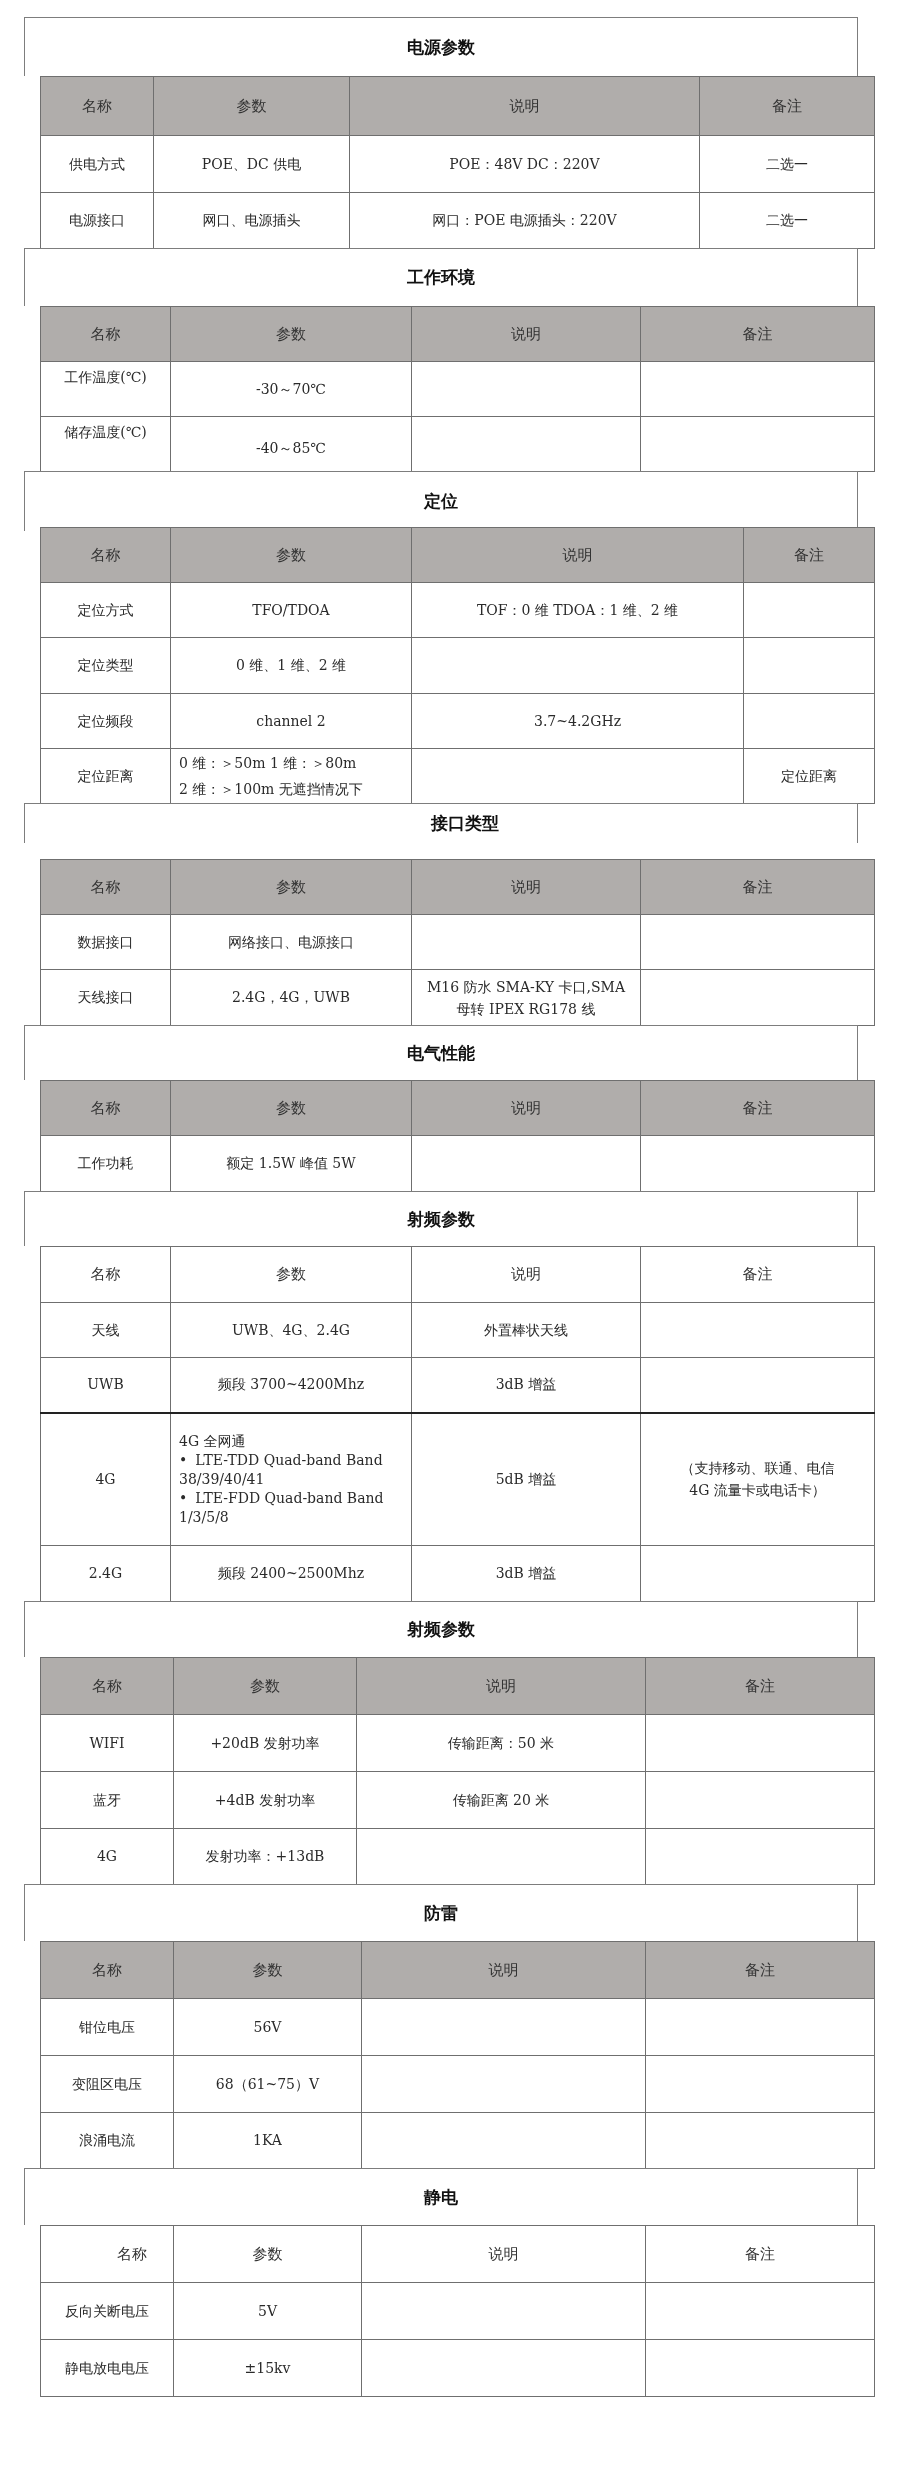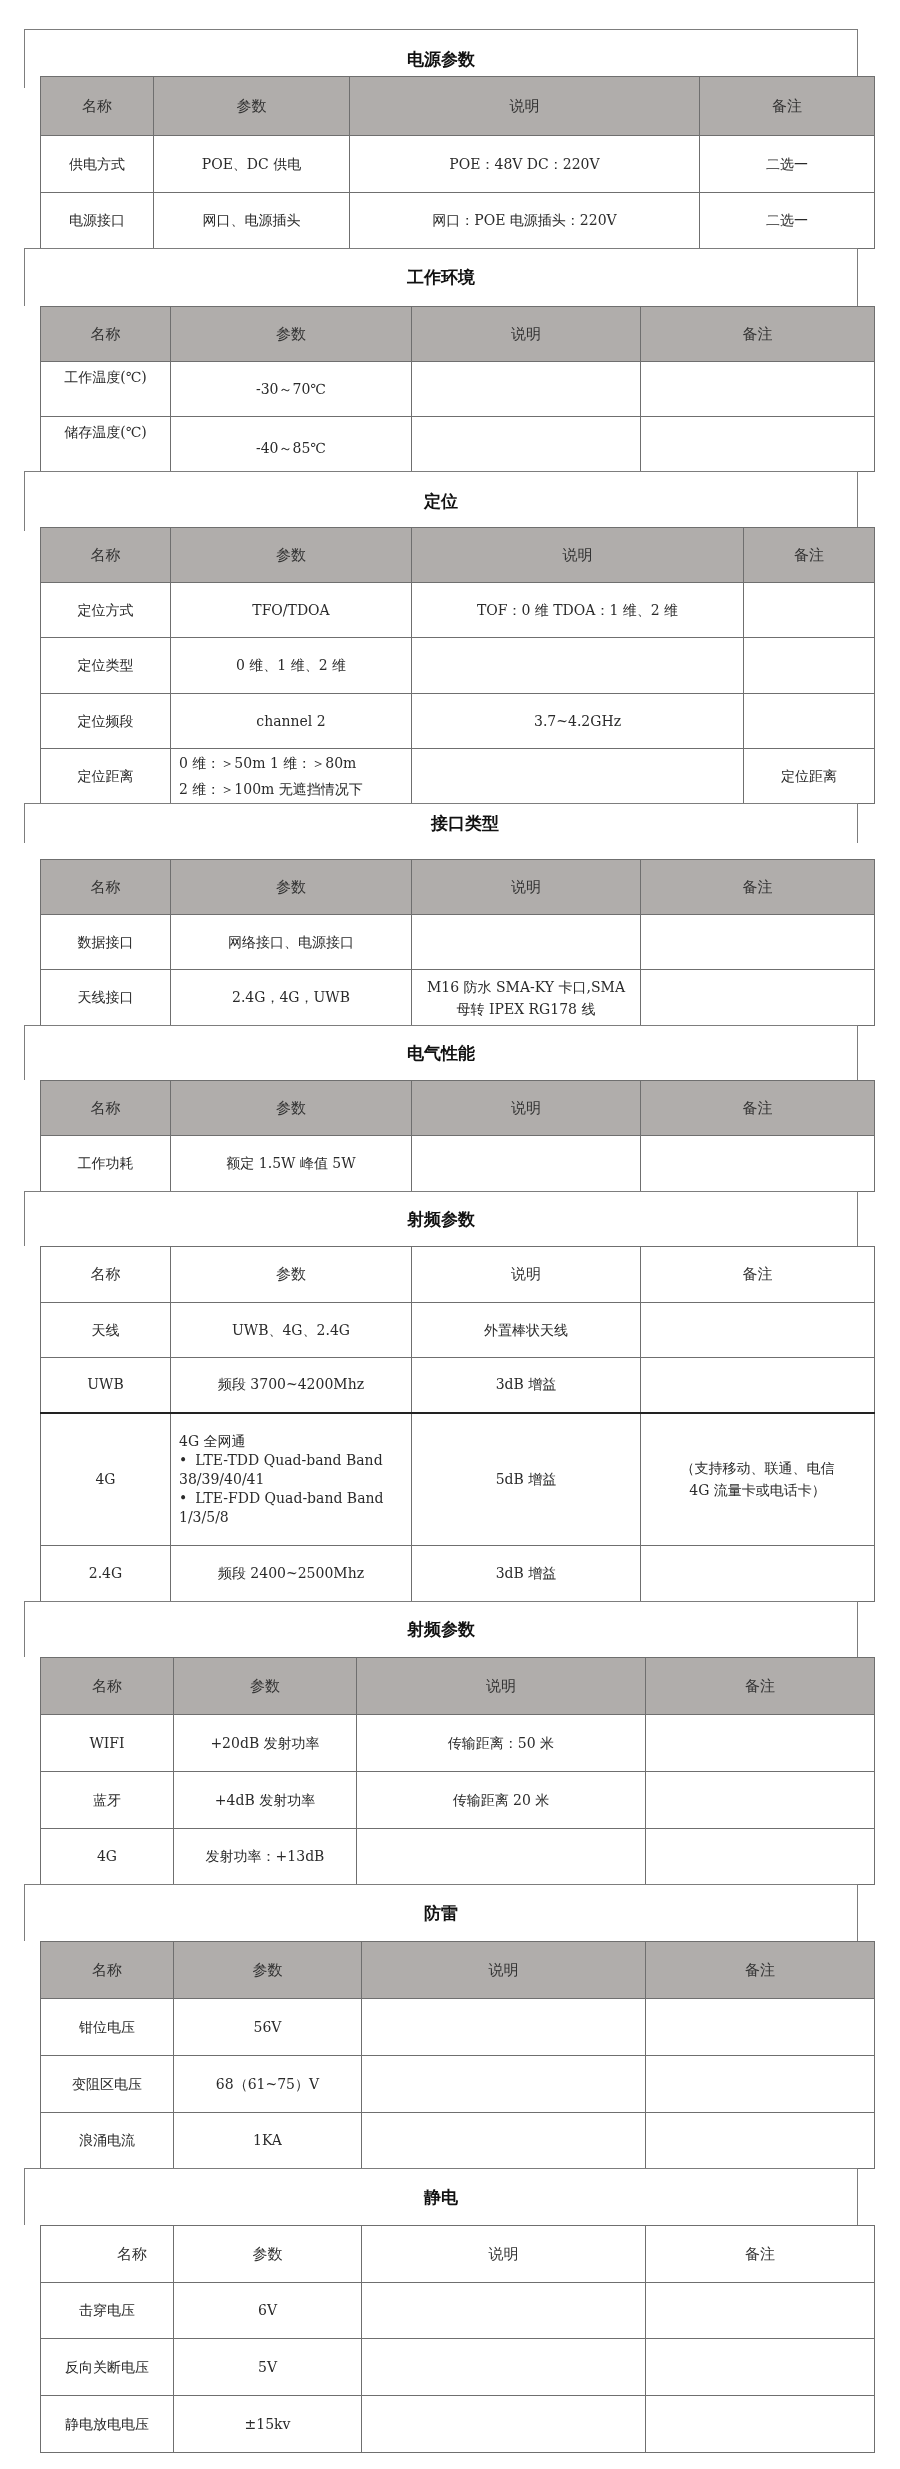--- a/index.html
+++ b/index.html
@@ -21,21 +21,21 @@
   .multi div { line-height: 26px; }
   .bullet-list { text-align: left; padding-left: 8px; }
   .bullet-list .bi { display: block; }
   .bullet-list .bl::before { content: "\2022"; margin-right: 8px; }
   .thick-top td { border-top: 2px solid #222; }
 </style>
 </head>
 <body>
 
 <div class="sec" style="top:17px;">
-  <div class="title" style="top:12px;height:59px;">电源参数</div>
+  <div class="title" style="top:0;height:59px;">电源参数</div>
   <table style="top:59px;">
     <colgroup>
         <col style="width:113px">
         <col style="width:196px">
         <col style="width:350px">
         <col style="width:175px">
       </colgroup>
     <tbody>
         <tr class="head" style="height:59px">
       <td>名称</td>
@@ -337,26 +337,20 @@
         <col style="width:284px">
         <col style="width:229px">
       </colgroup>
     <tbody>
         <tr class="head white" style="height:57px">
       <td class="left-shift">名称</td>
       <td>参数</td>
       <td>说明</td>
       <td>备注</td>
     </tr>
-    <tr style="height:56px">
-      <td>击穿电压</td>
-      <td>6V</td>
-      <td></td>
-      <td></td>
-    </tr>
     <tr style="height:57px">
       <td>反向关断电压</td>
       <td>5V</td>
       <td></td>
       <td></td>
     </tr>
     <tr style="height:57px">
       <td>静电放电电压</td>
       <td>±15kv</td>
       <td></td>

